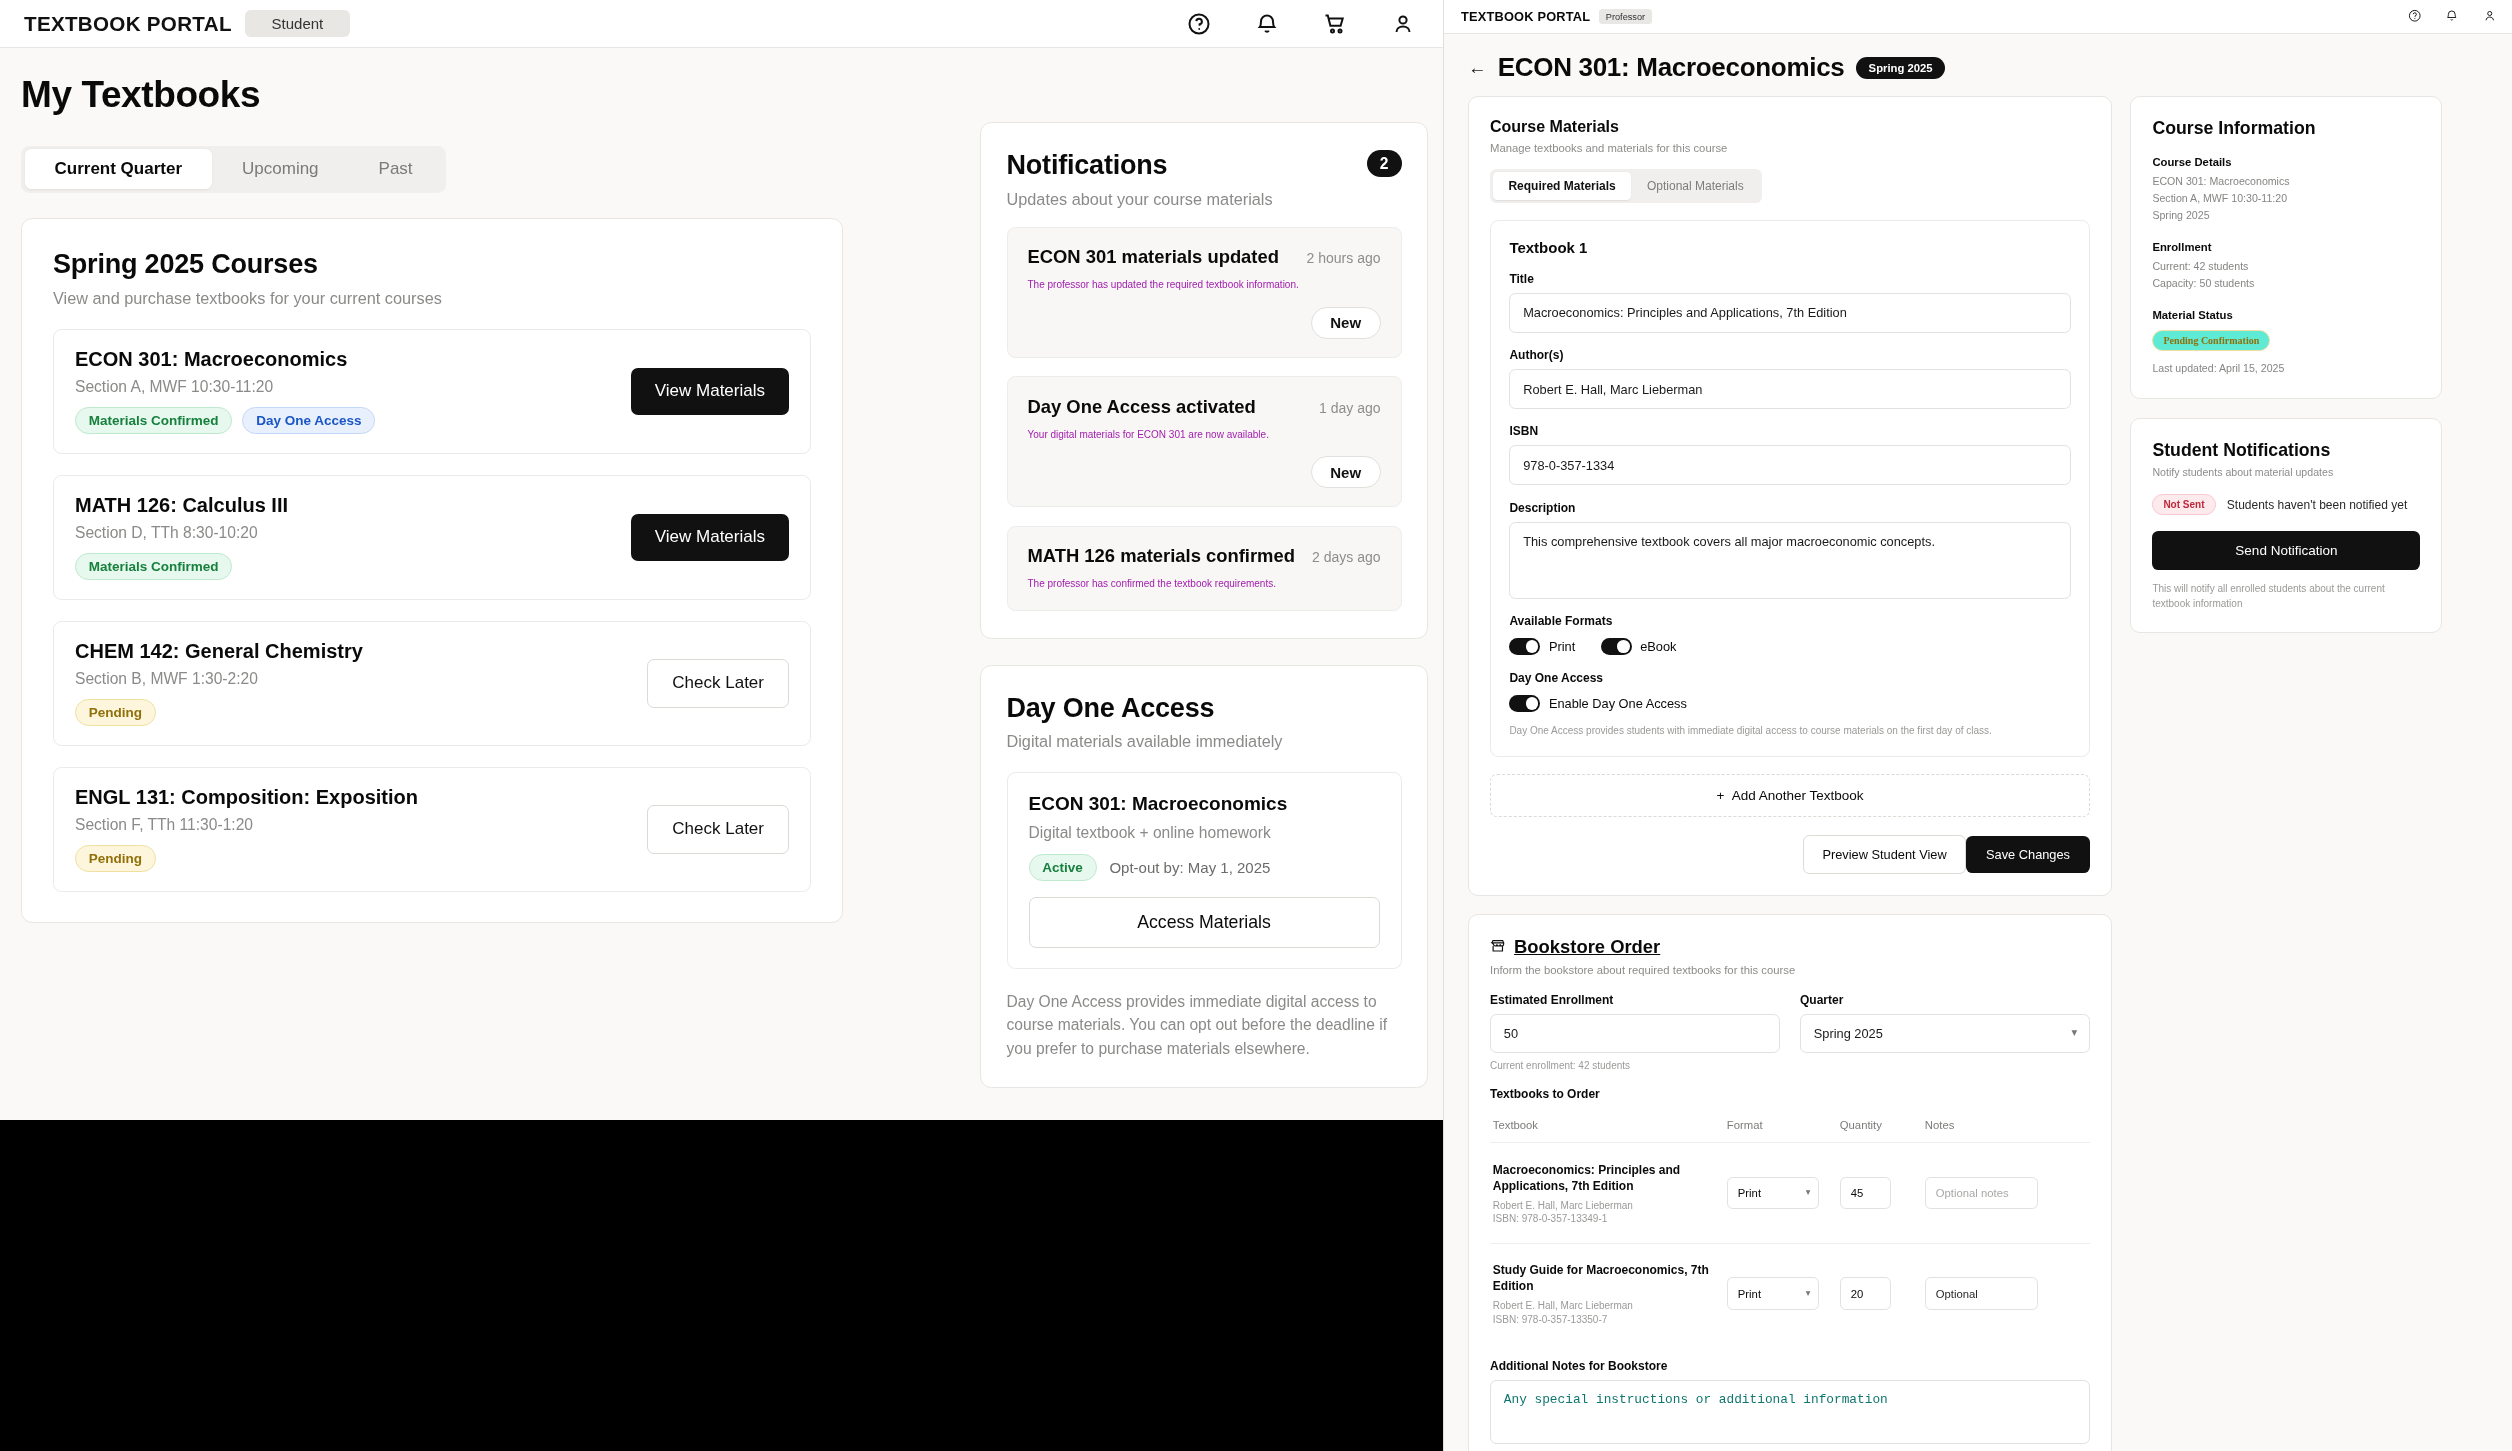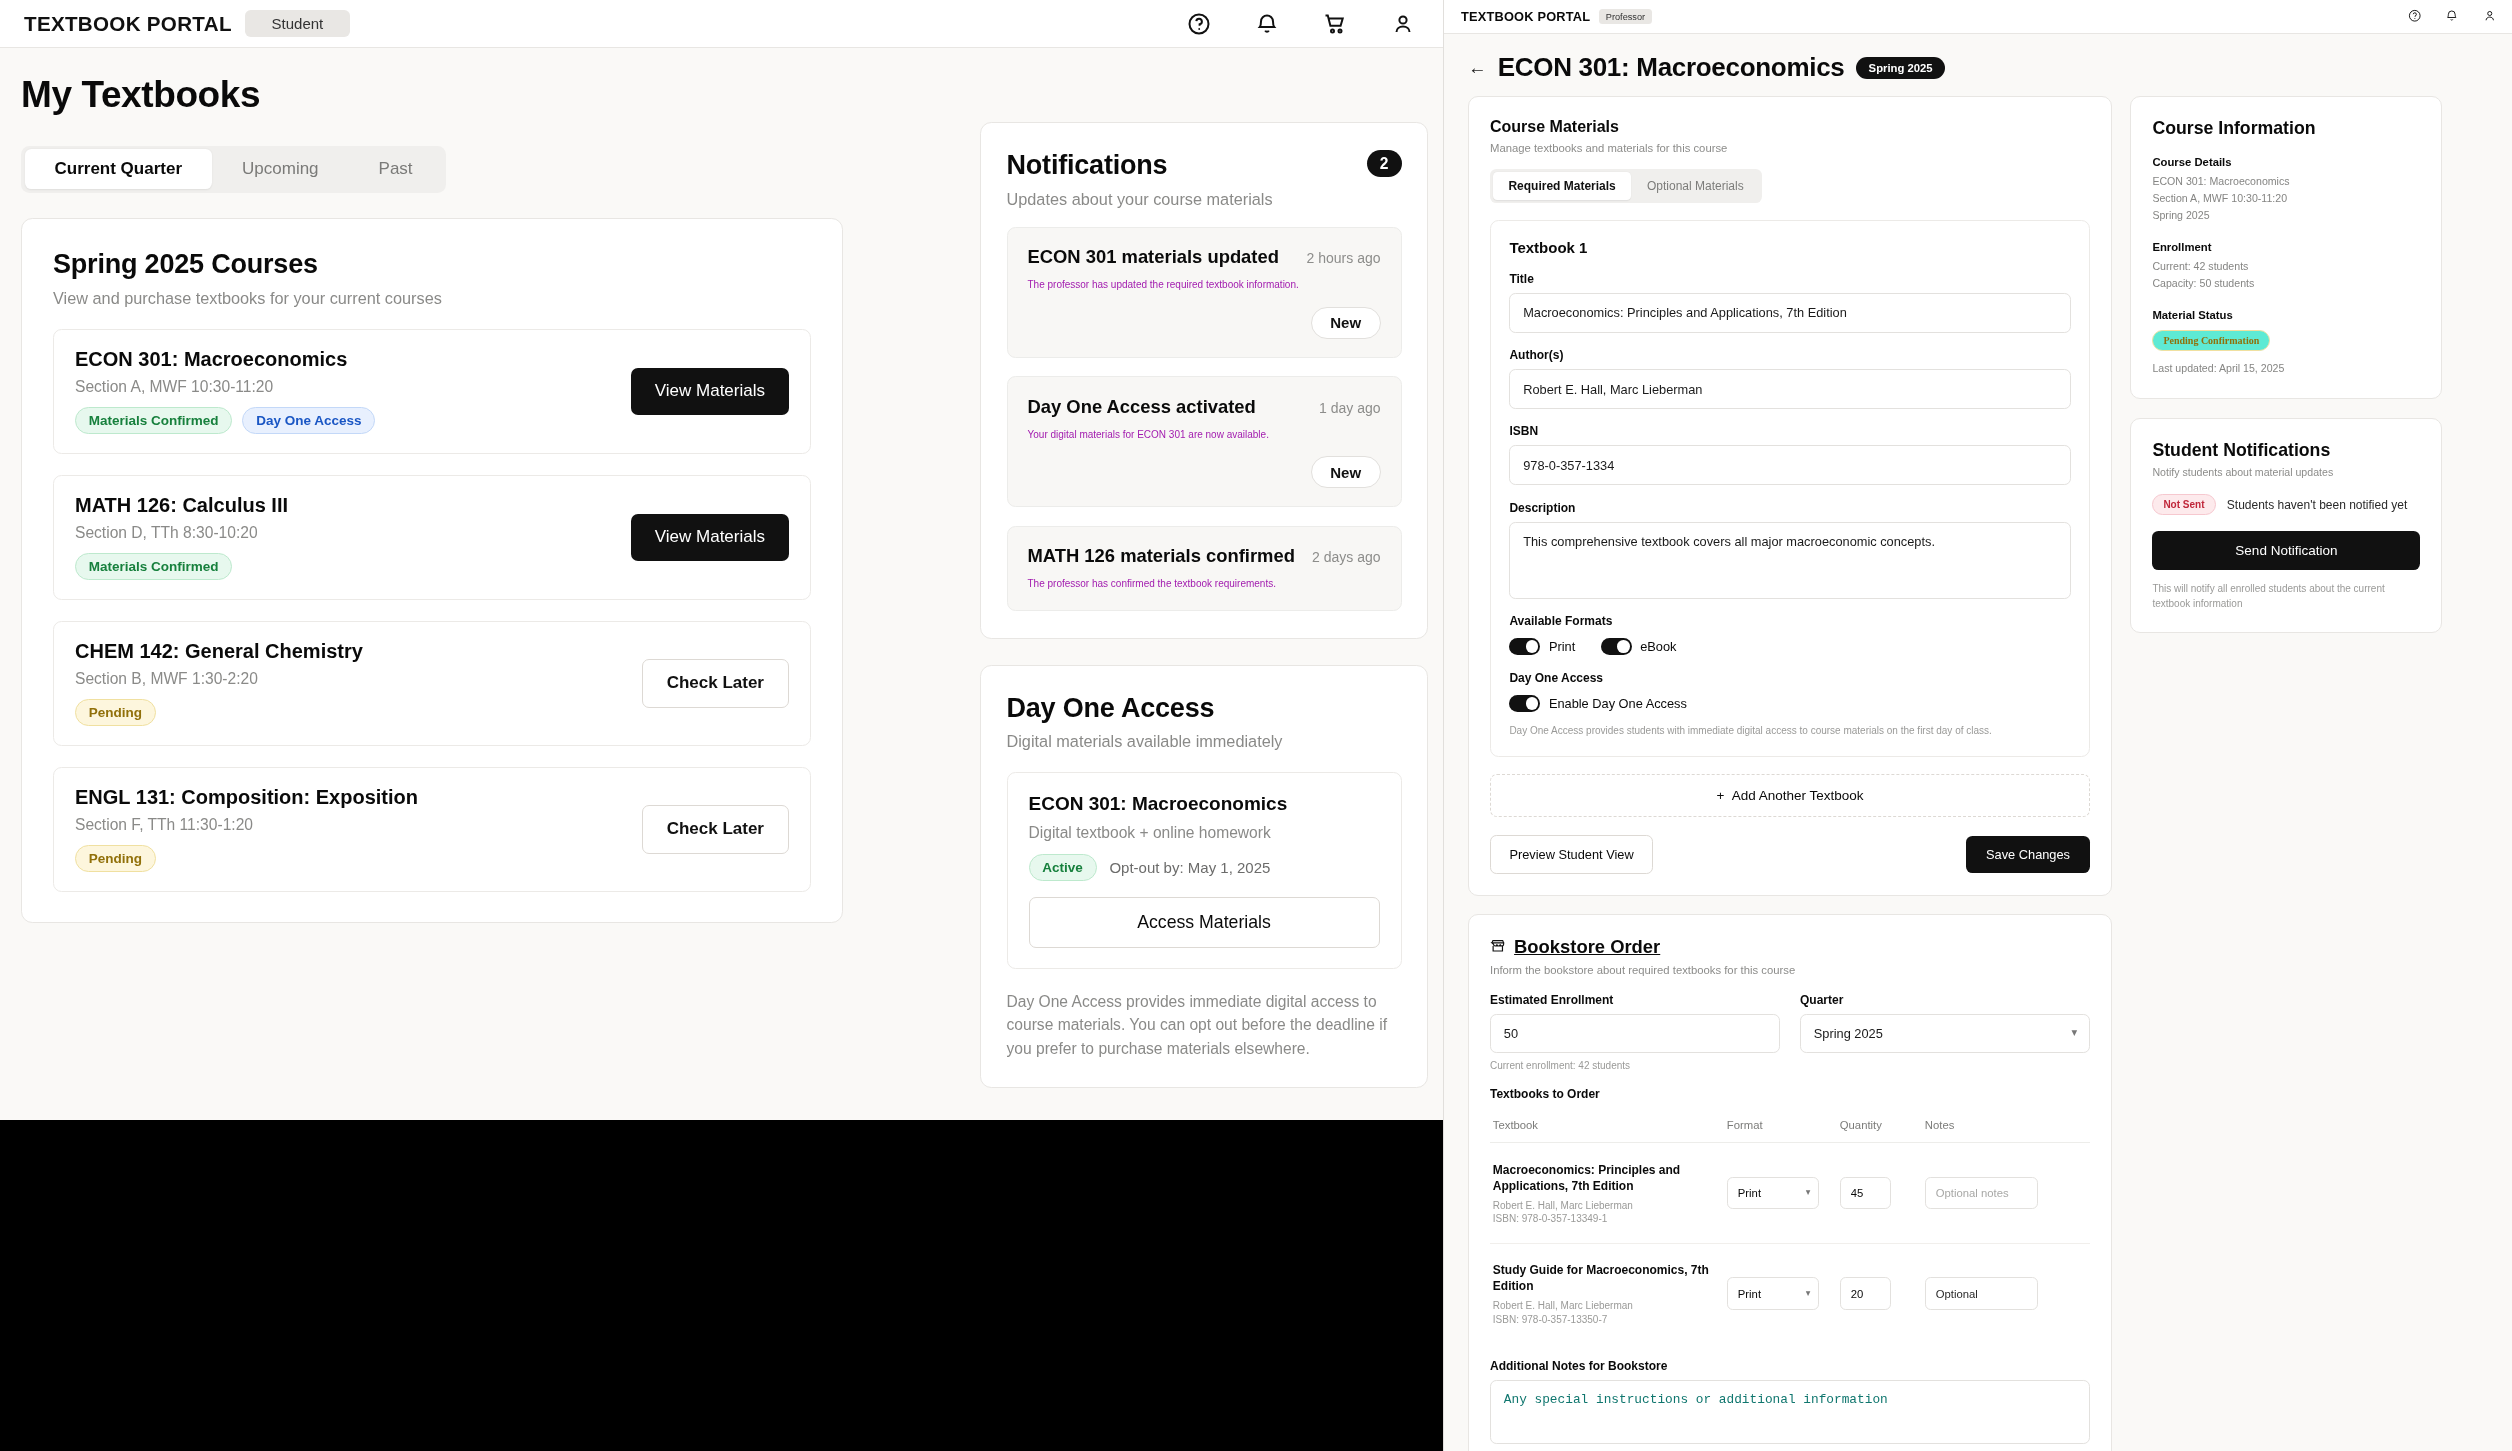--- a/index.html
+++ b/index.html
@@ -57,21 +57,21 @@
   .badge.green { background:#e7f8ee; color:#17803d; border:0.7px solid #bde9cd; }
   .badge.blue  { background:#e8f0fe; color:#1a56c4; border:0.7px solid #c3d8f8; }
   .badge.yellow{ background:#fdf6dd; color:#91700a; border:0.7px solid #f0e0a0; }
 
   .btn-dark {
     background:#111111; color:#ffffff; border-radius:7px; padding:13.5px 24px;
     font-size:17px; font-weight:500; white-space:nowrap; text-align:center;
   }
   .btn-light {
     background:#ffffff; color:#111; border:0.7px solid #ddd9d4; border-radius:7px;
-    padding:13.5px 24px; font-size:17px; font-weight:700; white-space:nowrap; text-align:center;
+    padding:13.5px 24px; font-size:17px; font-weight:400; white-space:nowrap; text-align:center;
   }
 
   
   .stu-right { position:absolute; left:980px; top:122px; width:448px; }
   .notif-head { display:flex; align-items:flex-start; justify-content:space-between; }
   .pill-count {
     background:#111; color:#fff; font-size:15.6px; font-weight:600;
     border-radius:708px; min-width:35px; height:27px; display:flex;
     align-items:center; justify-content:center; padding:0 10px;
   }
@@ -152,21 +152,21 @@
     content:""; position:absolute; right:2.1px; top:2.1px; width:12.8px; height:12.8px;
     background:#fff; border-radius:50%;
   }
   .tgl-label { font-size:12.8px; }
   .hint { font-size:10px; color:#9a9a98; margin-top:11.3px; line-height:1.5; }
 
   .addbtn {
     margin-top:17px; border:0.7px dashed #ddd9d4; border-radius:7px; background:#fff;
     padding:12.8px 0; text-align:center; font-size:13.5px; font-weight:500;
   }
-  .actrow { display:flex; justify-content:space-between; align-items:center; margin-top:18.4px; }
+  .actrow { display:flex; justify-content:flex-end; align-items:center; margin-top:18.4px; }
   .pbtn-light { border:0.7px solid #ddd9d4; background:#fff; border-radius:6.4px; padding:10.6px 18.4px; font-size:12.8px; }
   .pbtn-dark { background:#111; color:#fff; border-radius:6.4px; padding:10.6px 20px; font-size:12.8px; font-weight:500; }
 
   .bo-head { display:flex; align-items:center; gap:8.5px;text-decoration:underline; }
   .bo-h { font-size:18.4px; font-weight:700; }
   .two-col { display:flex; gap:20px; margin-top:17px; }
   .col { flex:1; }
   .select-wrap { position:relative; }
   .select-wrap .chev {
     position:absolute; right:12.8px; top:50%; transform:translateY(-60%);

